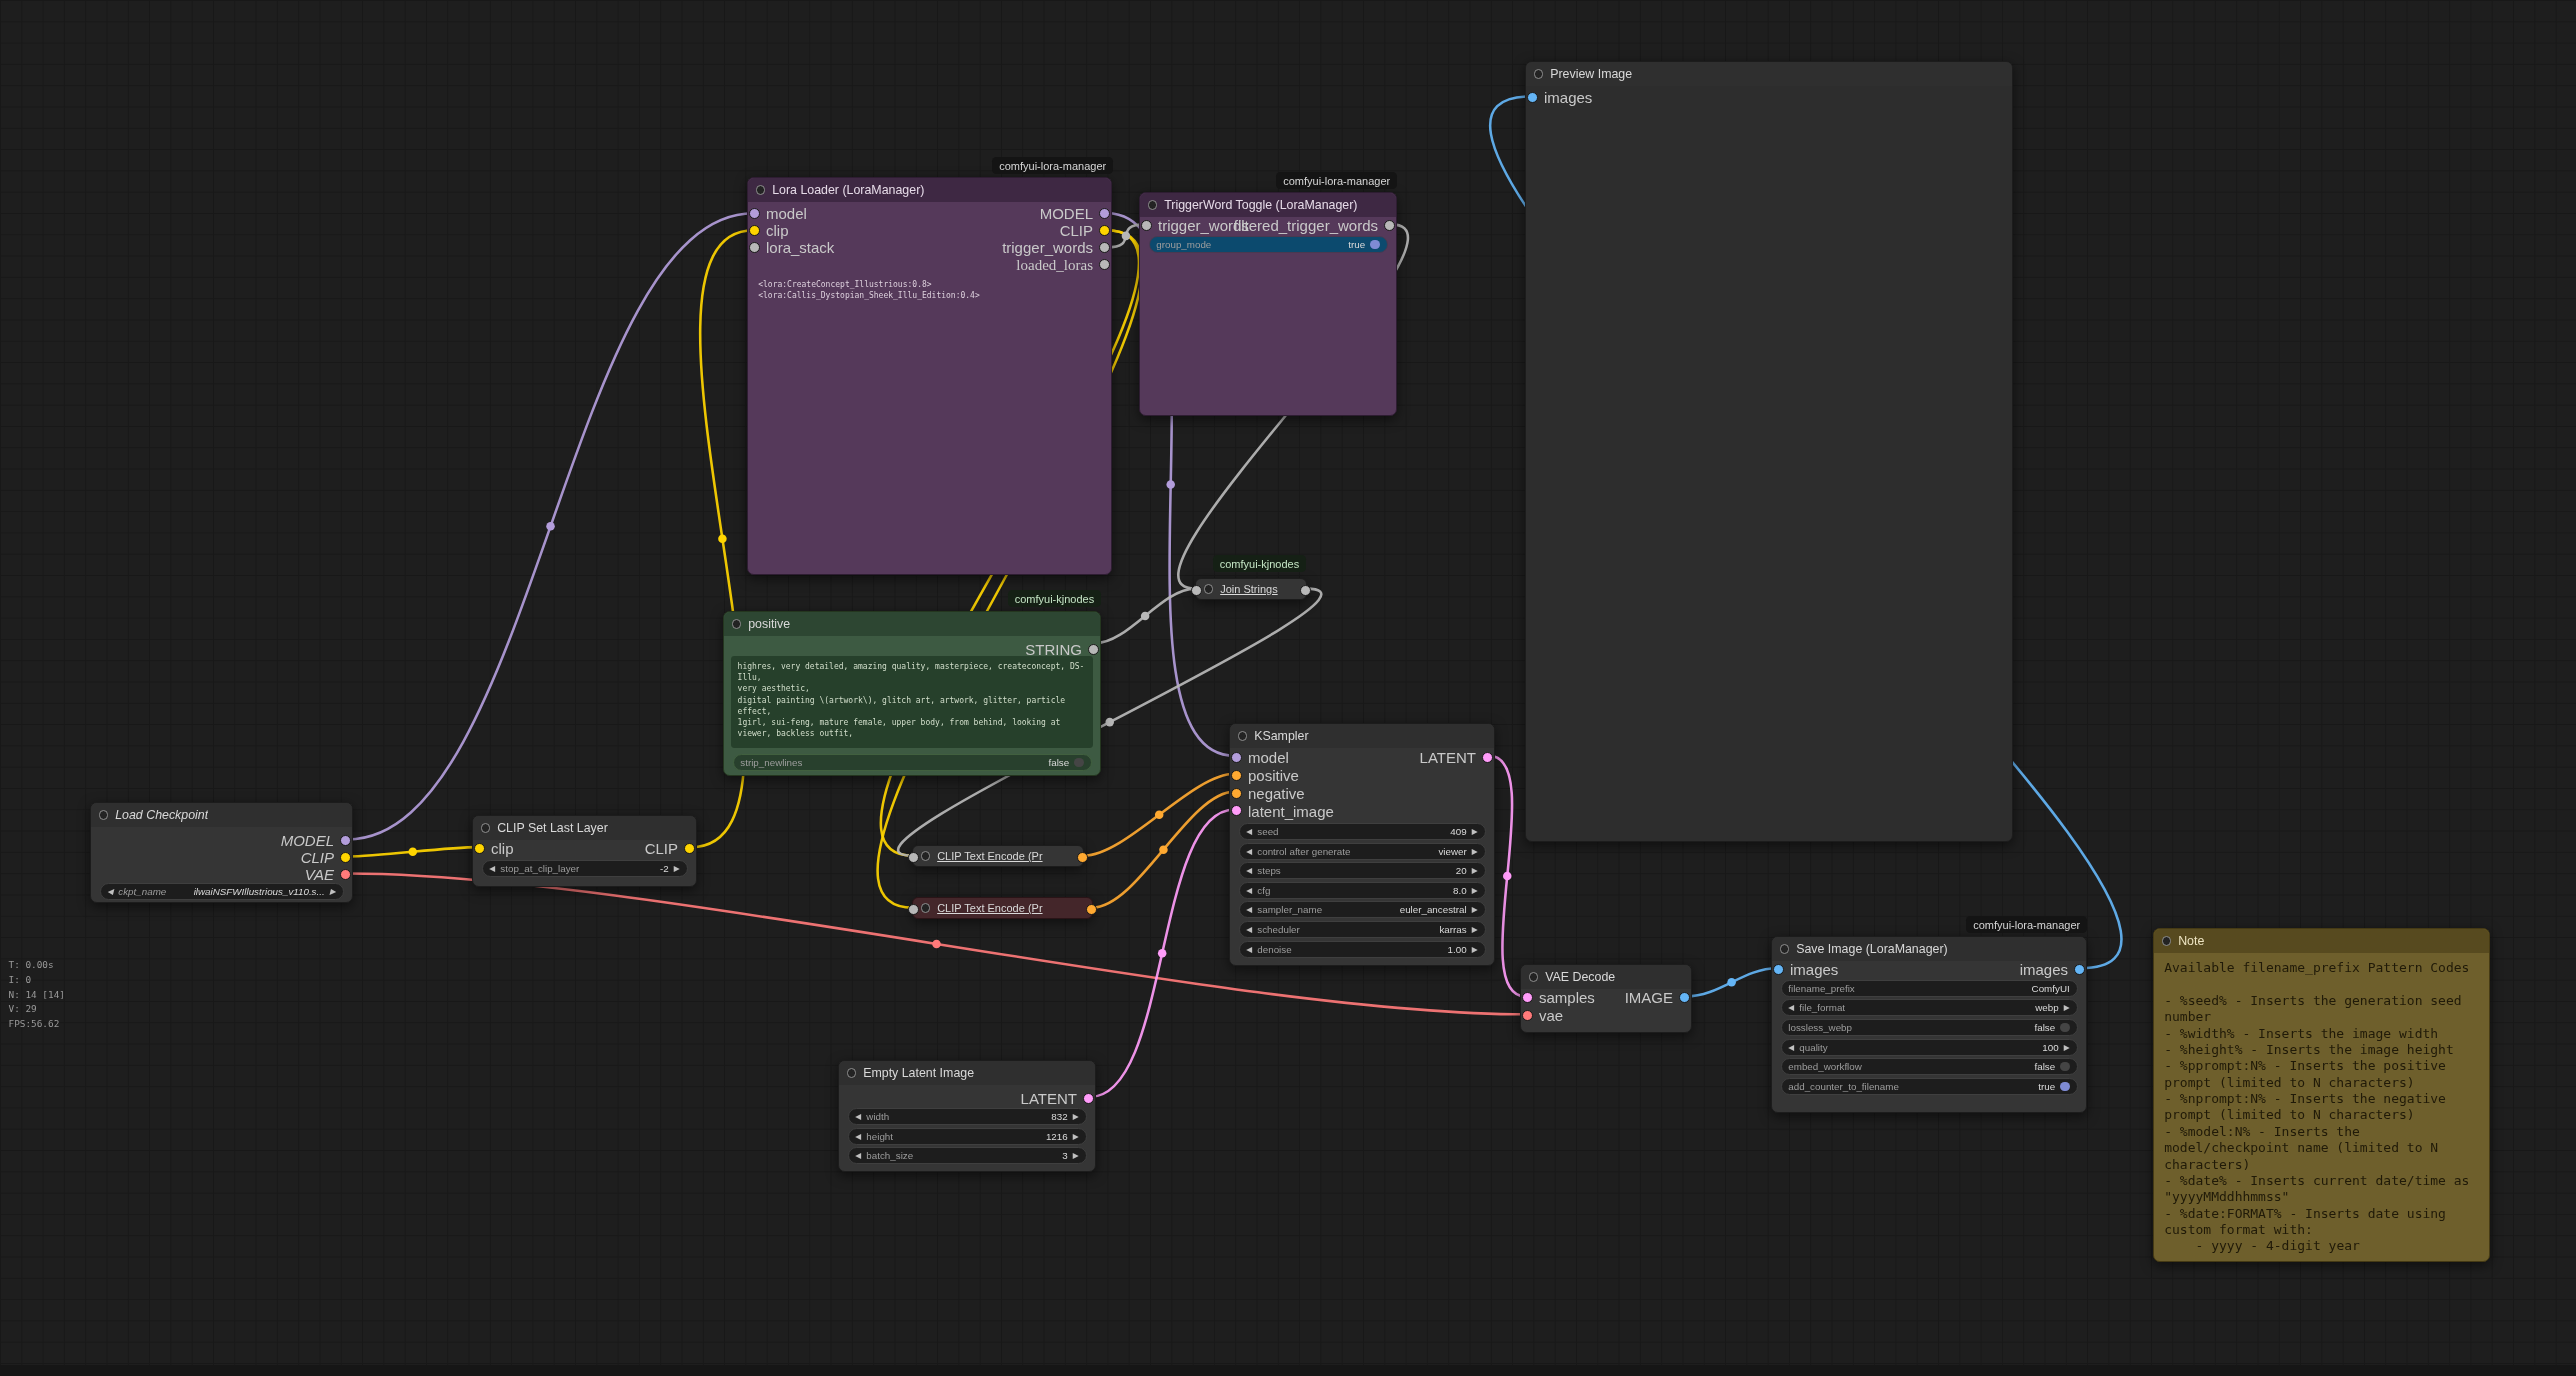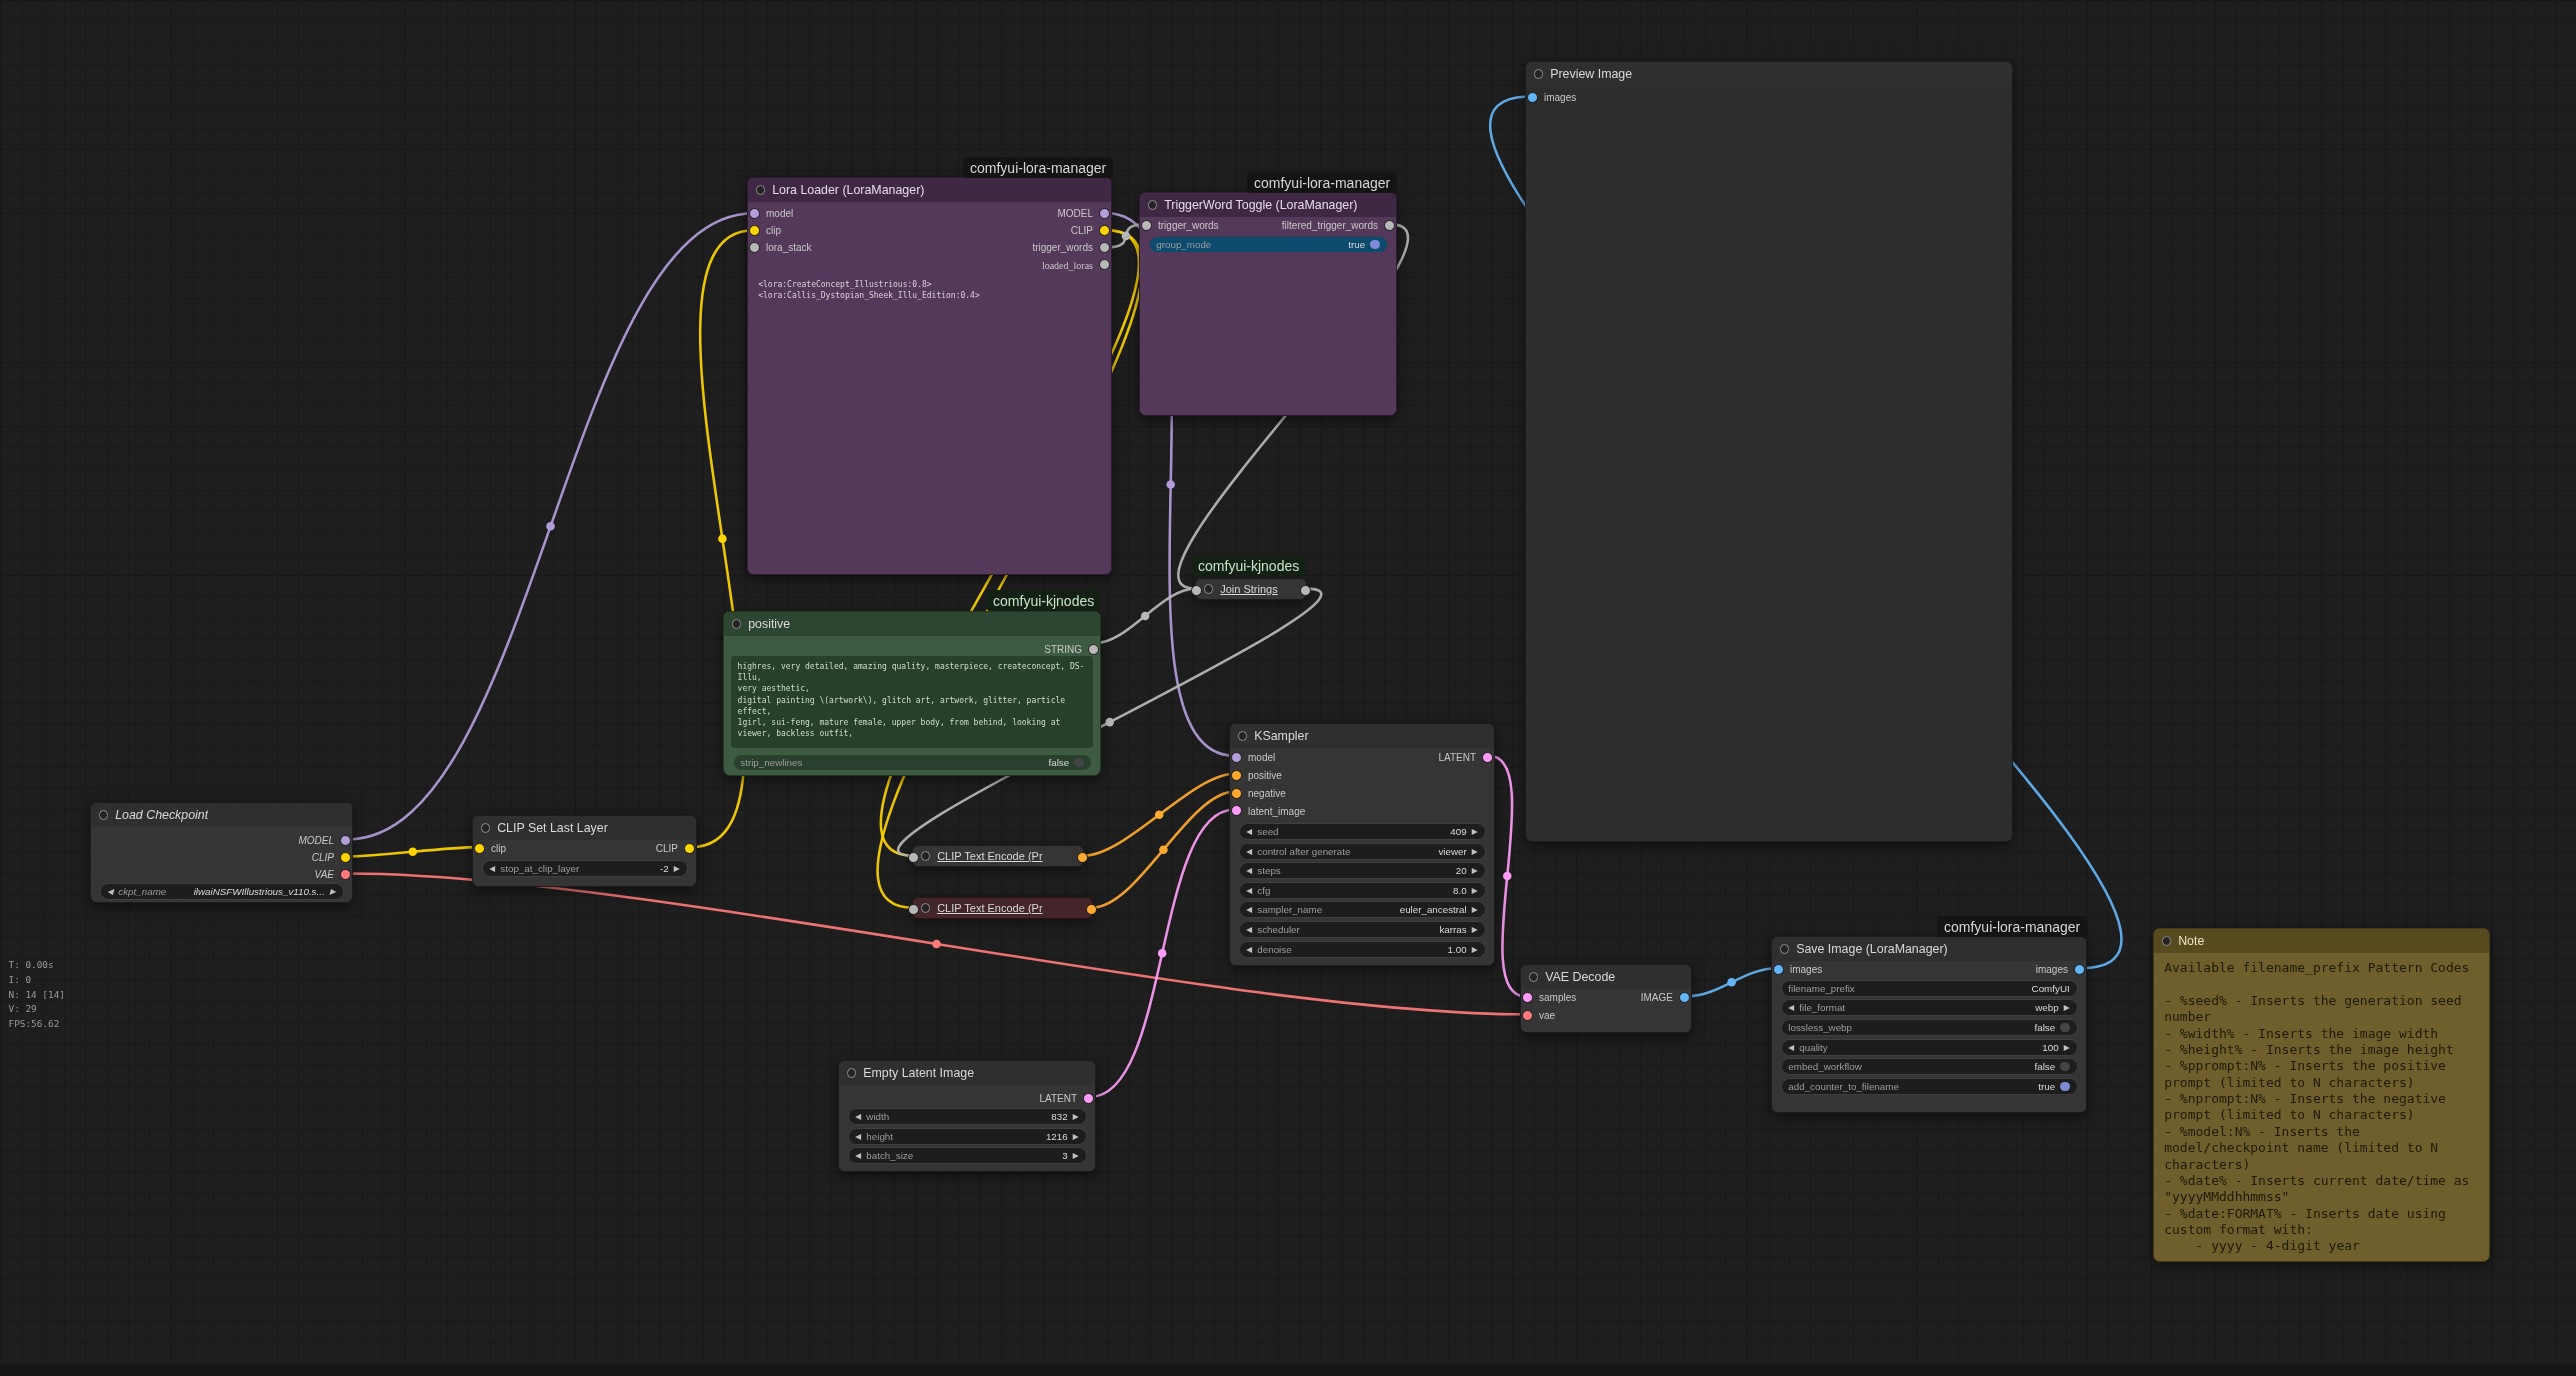--- a/index.html
+++ b/index.html
@@ -34,21 +34,21 @@
   .notebox{background:#6e5f2c;border-color:#453a14;}
   .notebox .node-header{background:#574a1f;}
   .notebox .node-title{color:#ede4c2;}
   .preview{background:#2d2d2d;}
   .collapsed{display:flex;align-items:center;gap:6.8px;padding:0 7.7px;border-radius:6px;}
   .collapsed .node-title{font-size:11px;text-decoration:underline;}
   
   .pdot{position:absolute;width:11px;height:11px;border-radius:50%;border:1.7px solid #191919;box-sizing:border-box;background:#999;z-index:3;}
   .pdot.in{left:0.9px;} .pdot.out{right:0.9px;}
   .pdot.edgeL{left:-5.1px;} .pdot.edgeR{right:-5.1px;}
-  .plabel{position:absolute;font-size:10px;color:#c9c9c9;height:17px;line-height:17px;white-space:nowrap;text-align:right;}
+  .plabel{position:absolute;font-size:15px;color:#c9c9c9;height:17px;line-height:17px;white-space:nowrap;text-align:right;}
   .plabel.in{left:18px;} .plabel.out{right:18px;}
   
   .widget{
     position:absolute;left:8.5px;right:8.5px;height:17px;border-radius:8.5px;
     background:#1d1d1d;border:0.9px solid #3f3f3f;display:flex;align-items:center;
     gap:5.1px;padding:0 6.8px;box-sizing:border-box;
   }
   .purple .widget{background:#0c4a6e;border-color:#4a3950;}
   .green .widget{background:#28402d;border-color:#41603f;}
   .wlabel{font-size:9.8px;color:#9d9d9d;white-space:nowrap;overflow:hidden;}
@@ -56,21 +56,21 @@
   .warrow{font-size:7.7px;color:#c0c0c0;line-height:1;flex:0 0 auto;}
   .tdot{width:9.4px;height:9.4px;border-radius:50%;flex:0 0 auto;background:#4a4a4a;}
   
   .node-text{position:absolute;font-family:"DejaVu Sans Mono",monospace;white-space:pre-wrap;word-break:break-word;}
   .lora-text{left:10.2px;right:6.8px;top:101px;font-size:8px;line-height:1.4;color:#ded2de;}
   .prompt-box{left:6.8px;right:6.8px;top:44px;height:92px;background:#26402b;border-radius:3.4px;
     padding:5.1px 6.8px;font-size:8px;line-height:1.4;color:#d2decb;overflow:hidden;box-sizing:border-box;}
   .note-text{left:10.2px;right:5.1px;top:31px;bottom:6.8px;font-size:13px;line-height:1.26;color:#201a08;overflow:hidden;}
   .badge{
     position:absolute;z-index:3;background:#141414;border-radius:4.3px;
-    padding:2.6px 6.8px;font-size:14px;color:#d6d6d6;white-space:nowrap;
+    padding:2.6px 6.8px;font-size:11px;color:#d6d6d6;white-space:nowrap;
   }
   .badge-green{color:#c4e4c4;background:#152015;}
   .stats{
     position:absolute;left:8.5px;top:949px;z-index:3;
     font-family:"DejaVu Sans Mono",monospace;font-size:9.4px;line-height:1.55;
     color:#9a9a9a;white-space:pre;
   }
   .bottom-strip{position:absolute;left:0;right:0;bottom:0;height:11px;background:#161616;z-index:4;}
 </style>
 </head>

